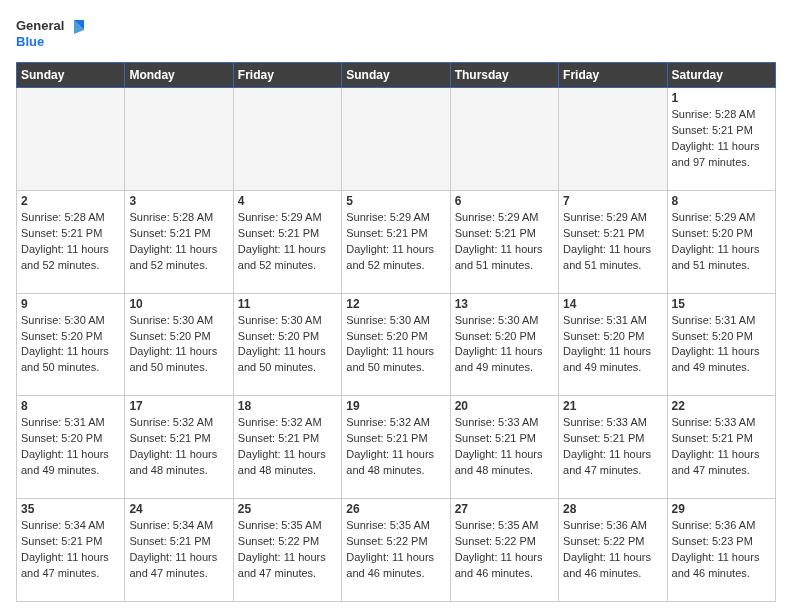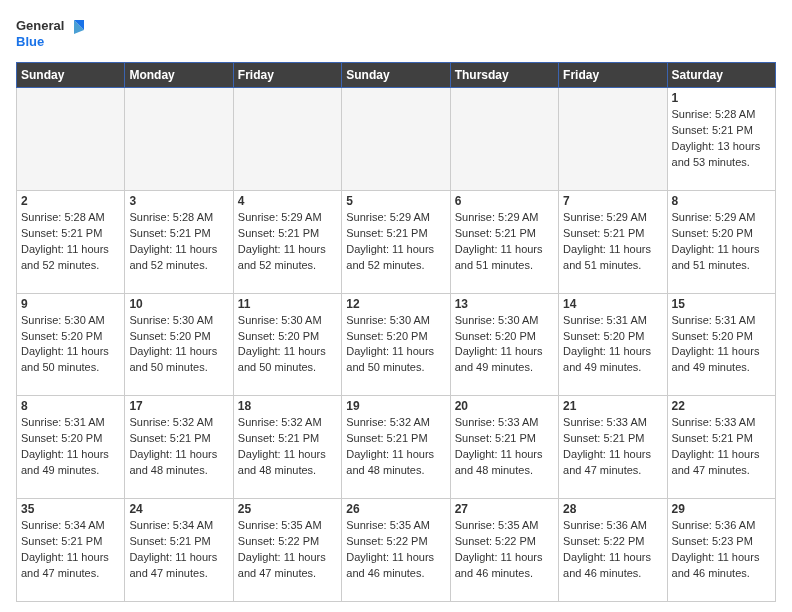--- a/index.html
+++ b/index.html
@@ -119,21 +119,21 @@
     <tbody id="calendar-body">
     <tr>
           <td class="empty"></td>
           <td class="empty"></td>
           <td class="empty"></td>
           <td class="empty"></td>
           <td class="empty"></td>
           <td class="empty"></td>
           <td>
             <span class="day-num">1</span>
-            <div class="day-info"><span>Sunrise: 5:28 AM</span><br><span>Sunset: 5:21 PM</span><br><span>Daylight: 13 hours and 53 minutes.</span></div>
+            <div class="day-info"><span>Sunrise: 5:28 AM</span><br><span>Sunset: 5:21 PM</span><br><span>Daylight: 11 hours and 97 minutes.</span></div>
           </td>
         </tr>
         <tr>
           <td>
             <span class="day-num">2</span>
             <div class="day-info"><span>Sunrise: 5:28 AM</span><br><span>Sunset: 5:21 PM</span><br><span>Daylight: 11 hours and 52 minutes.</span></div>
           </td>
           <td>
             <span class="day-num">3</span>
             <div class="day-info"><span>Sunrise: 5:28 AM</span><br><span>Sunset: 5:21 PM</span><br><span>Daylight: 11 hours and 52 minutes.</span></div>

